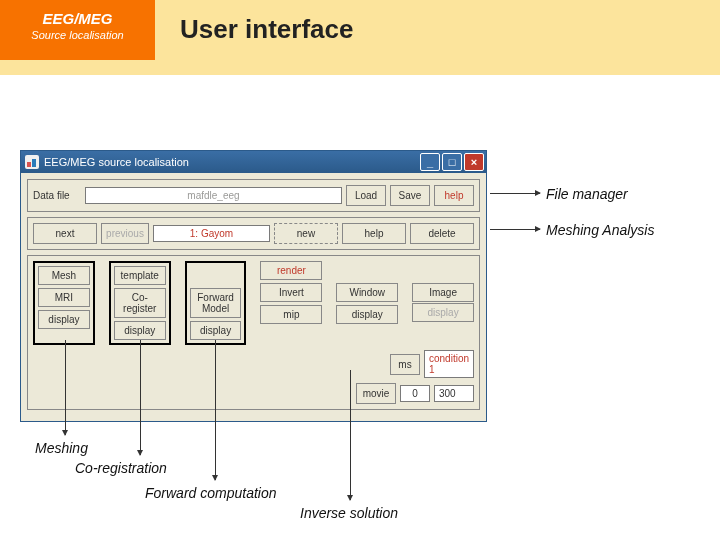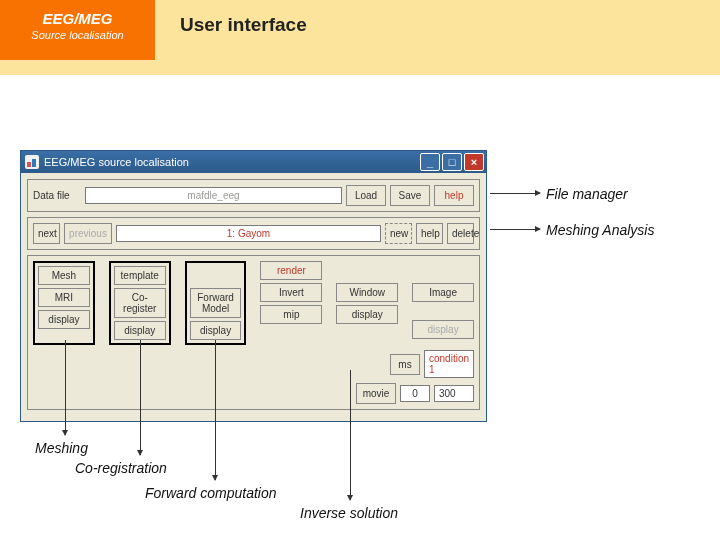--- a/index.html
+++ b/index.html
@@ -2,21 +2,21 @@
 <html><head>
 <meta charset="utf-8">
 <style>
   * { box-sizing: border-box; margin: 0; padding: 0; }
   body { width: 720px; height: 540px; background: #fff; font-family: Arial, sans-serif; position: relative; }
   
   .top-banner { background: #fce49c; height: 75px; display: flex; align-items: flex-start; }
   .corner-box { background: #f77200; color: #fff; width: 155px; height: 60px; text-align: center; padding-top: 10px; }
   .corner-box .line1 { font-style: italic; font-weight: bold; font-size: 15px; }
   .corner-box .line2 { font-style: italic; font-size: 11px; margin-top: 2px; }
-  .page-title { font-size: 19px; font-weight: bold; color: #222; margin-left: 25px; margin-top: 14px; }
+  .page-title { font-size: 26px; font-weight: bold; color: #222; margin-left: 25px; margin-top: 14px; }
   
   .app-window { position: absolute; left: 20px; top: 150px; width: 467px; background: #ece9d8; border: 1px solid #2b5a8a; }
   .title-bar { background: linear-gradient(#3a6ea5, #2b5a8a); height: 22px; display: flex; align-items: center; padding-left: 4px; }
   .title-bar .app-icon { width: 14px; height: 14px; background: #f0f0f0; border-radius: 2px; margin-right: 5px; display:flex; align-items:center; justify-content:center; }
   .title-bar .app-icon svg { width:10px; height:10px; }
   .title-bar .title-text { color: #fff; font-size: 11px; flex: 1; }
   .title-bar .win-btn { width: 20px; height: 18px; margin-right: 2px; display:flex; align-items:center; justify-content:center; font-size:11px; font-weight:bold; font-family: Arial; border:1px solid #fff; border-radius:2px; }
   .win-btn.min { background:#3a6ea5; color:#fff; }
   .win-btn.max { background:#3a6ea5; color:#fff; }
   .win-btn.close { background:#c0392b; color:#fff; }
@@ -30,21 +30,21 @@
   .btn { background:#ece9d8; border:1px solid #888; font-size:10px; padding:4px 4px; color:#333; text-align:center; cursor:default; }
   .btn.red { color:#c0392b; }
   .btn.disabled { color:#aaa; }
   
   .file-row .txt-input { flex:1; }
   .file-row .lbl { width:48px; }
   .file-row .btn { width:40px; }
   
   .anal-row .btn { width:48px; }
   .anal-row .txt-input { flex:1; color:#c0392b; }
-  .anal-row .sm { width:27px; }
+  .anal-row .sm { width:64px; }
   
   .grid6 { display:grid; grid-template-columns: repeat(6, 1fr); gap:14px; }
   .grid6 .btn { width:auto; padding:3px 2px; }
   
   .boxed { border:2px solid #000; padding:3px; }
   .boxed .btn { margin-bottom:3px; width:100%; }
   .boxed .btn:last-child { margin-bottom:0; }
   
   .bottom-row { display:flex; justify-content:flex-end; gap:4px; margin-top:5px; align-items:center; }
   .bottom-row .txt-input { width:50px; }
@@ -128,21 +128,21 @@
           <div class="btn" style="margin-bottom:3px">Invert</div>
           <div class="btn">mip</div>
         </div>
         <div>
           <div style="height:22px"></div>
           <div class="btn" style="margin-bottom:3px">Window</div>
           <div class="btn">display</div>
         </div>
         <div>
           <div style="height:22px"></div>
-          <div class="btn" style="margin-bottom:18px">Image</div>
+          <div class="btn" style="margin-bottom:1px">Image</div>
           <div class="btn disabled">display</div>
         </div>
       </div>
 
       <div class="bottom-row">
         <div class="btn" style="width:30px">ms</div>
         <div class="txt-input cond" style="color:#c0392b">condition 1</div>
       </div>
       <div class="bottom-row">
         <div class="btn">movie</div>

